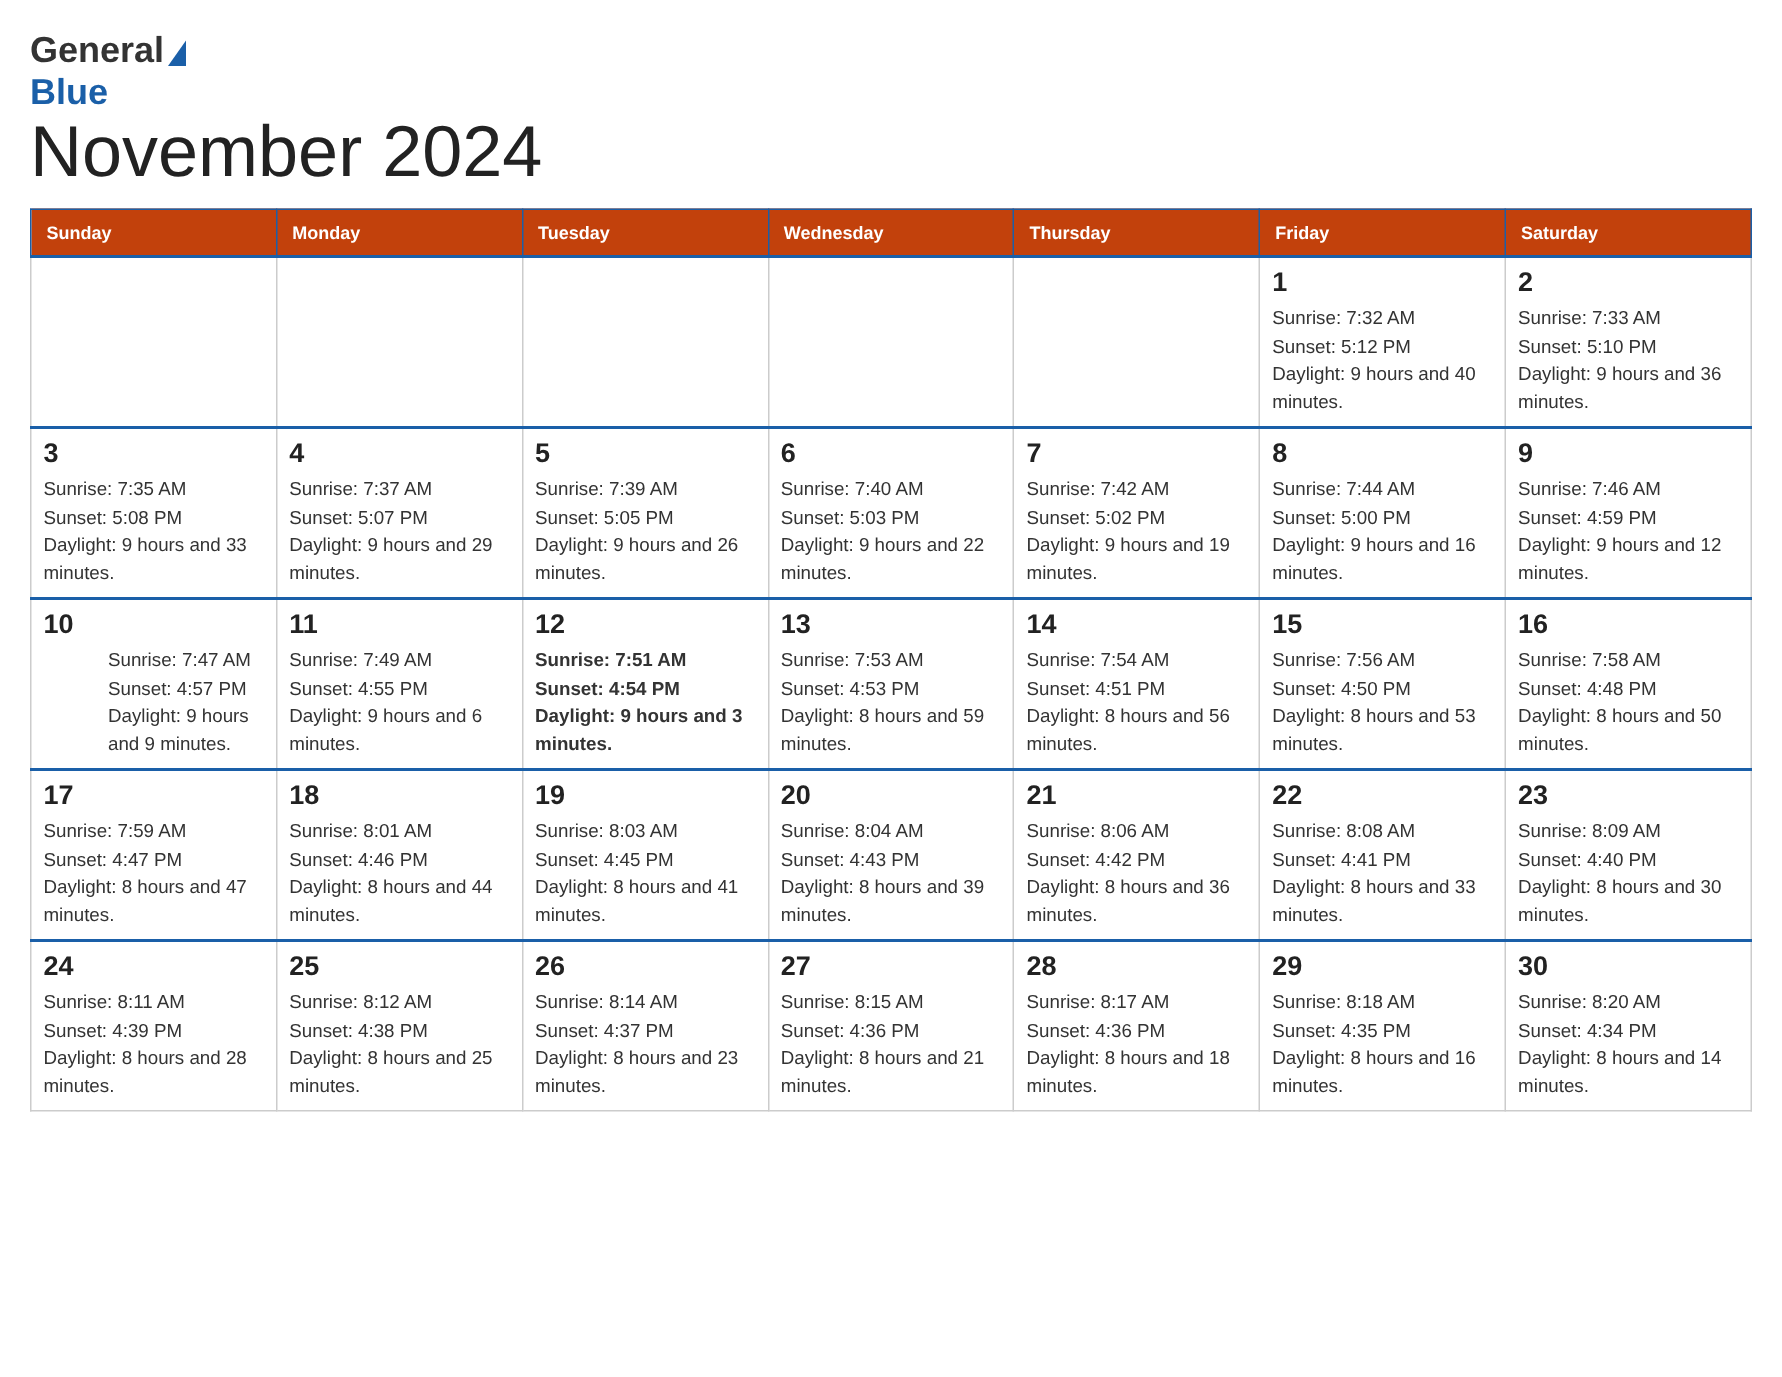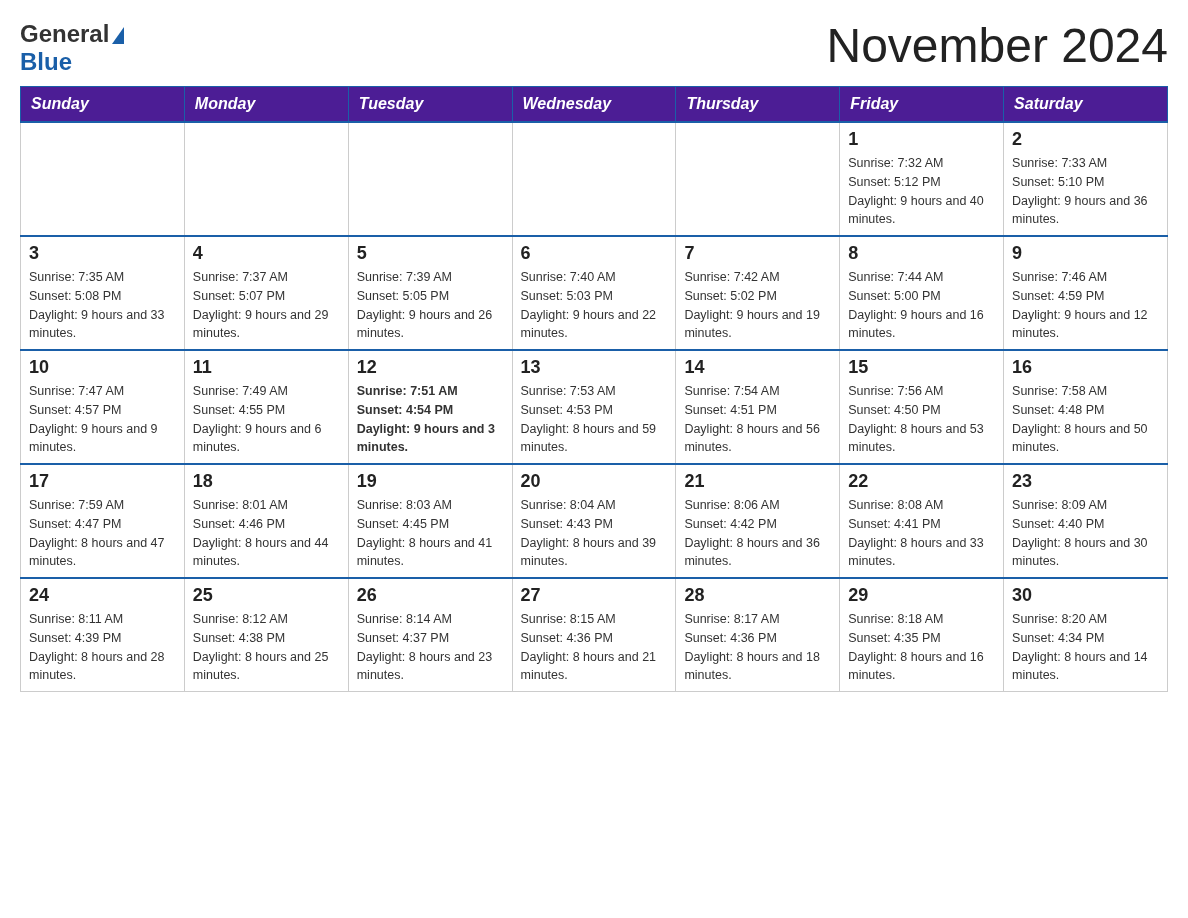--- a/index.html
+++ b/index.html
@@ -7,20 +7,21 @@
       font-family: Arial, sans-serif;
       background: #fff;
       padding: 20px;
       color: #333;
     }
     .header-section {
       display: flex;
       justify-content: space-between;
       align-items: flex-start;
       margin-bottom: 10px;
+      flex-direction: column;
     }
     .logo-area {
       display: flex;
       flex-direction: column;
       align-items: flex-start;
     }
     .title-area {
       text-align: right;
     }
     .page-title {
@@ -33,28 +34,27 @@
       font-size: 20px;
       color: #333;
       font-weight: normal;
     }
     .calendar-table {
       width: 100%;
       border-collapse: collapse;
       margin-top: 8px;
     }
     .calendar-table thead tr th {
-      background-color: #4c1d95;
+      background-color: #c2410c;
       color: #fff;
-      font-size: 16px;
+      font-size: 12px;
       font-weight: bold;
       padding: 8px 10px;
       text-align: left;
       border: 1px solid #1a5fa8;
-      font-style: italic;
     }
     .calendar-table tbody tr td {
       vertical-align: top;
       padding: 6px 8px;
       border: 1px solid #ccc;
       font-size: 13px;
       color: #333;
       width: 14.28%;
       min-height: 100px;
       height: 110px;
@@ -171,21 +171,21 @@
         <td>
           <span class="day-number">9</span>
           <div class="day-info" style="white-space: pre-line;">Sunrise: 7:46 AM
 Sunset: 4:59 PM
 Daylight: 9 hours and 12 minutes.</div>
         </td>
       </tr>
       <tr>
         <td>
           <span class="day-number">10</span>
-          <div class="day-info" style="white-space: pre-line;">Sunrise: 7:47 AM
+          <div class="day-info" style="white-space: pre-line; margin-left: 43px;">Sunrise: 7:47 AM
 Sunset: 4:57 PM
 Daylight: 9 hours and 9 minutes.</div>
         </td>
         <td>
           <span class="day-number">11</span>
           <div class="day-info" style="white-space: pre-line;">Sunrise: 7:49 AM
 Sunset: 4:55 PM
 Daylight: 9 hours and 6 minutes.</div>
         </td>
         <td>

